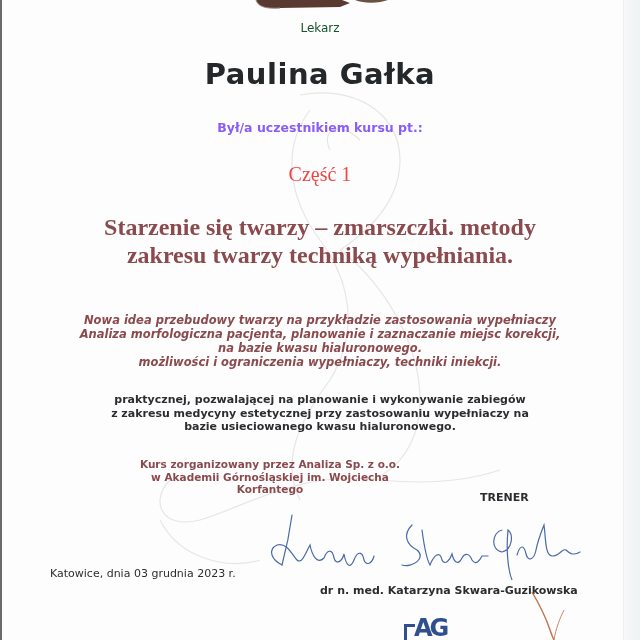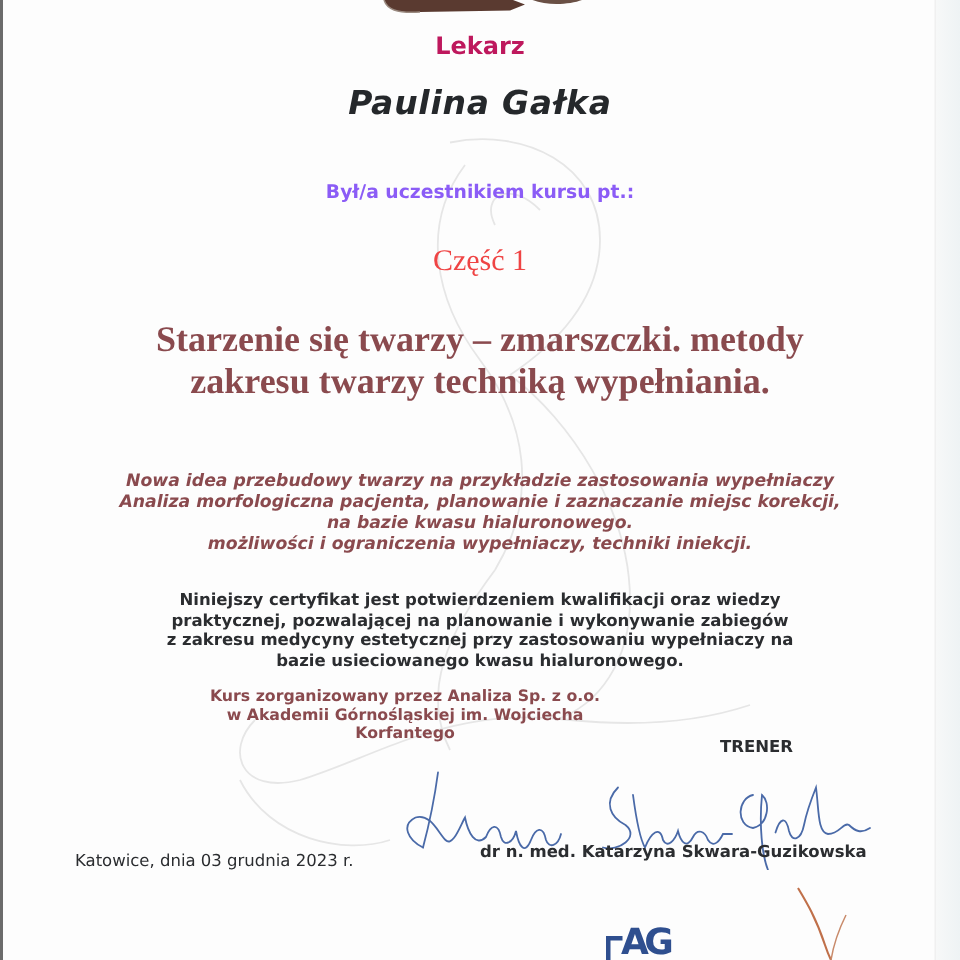--- a/index.html
+++ b/index.html
@@ -47,29 +47,28 @@
       position: absolute;
       left: 0;
       width: 640px;
       text-align: center;
     }
     .sans { font-family: "DejaVu Sans", "Liberation Sans", sans-serif; }
     .serif { font-family: "Liberation Serif", "DejaVu Serif", serif; }
 
     .role {
       top: 21px;
-      font-size: 16px;
-      font-weight: bold;
-      color: #be185d;
+      font-size: 12px;
+      font-weight: normal;
+      color: #14532d;
     }
     .name {
       top: 57px;
-      font-size: 22px;
-      font-weight: bold;
-      font-style: italic;
+      font-size: 29px;
+      font-weight: bold;
       color: #25282b;
       letter-spacing: 0.5px;
     }
     .participant {
       top: 120px;
       font-size: 12.5px;
       font-weight: bold;
       color: #8b5cf6;
     }
     .part {
@@ -125,21 +124,21 @@
     }
     .signature {
       position: absolute;
       left: 262px;
       top: 510px;
       width: 320px;
       height: 70px;
     }
     .trainer-name {
       position: absolute;
-      top: 561px;
+      top: 584px;
       left: 284px;
       font-size: 11px;
       font-weight: bold;
       color: #2b2d30;
       padding-left: 36px;
     }
     .place-date {
       position: absolute;
       top: 567px;
       left: 50px;
@@ -210,21 +209,20 @@
   <div class="text serif course-title">Starzenie się twarzy – zmarszczki. metody zakresu twarzy techniką wypełniania.</div>
 
   <div class="text sans desc">
     <div>Nowa idea przebudowy twarzy na przykładzie zastosowania wypełniaczy</div>
     <div>Analiza morfologiczna pacjenta, planowanie i zaznaczanie miejsc korekcji,</div>
     <div>na bazie kwasu hialuronowego.</div>
     <div>możliwości i ograniczenia wypełniaczy, techniki iniekcji.</div>
   </div>
 
   <div class="text sans statement">
-    <div>Niniejszy certyfikat jest potwierdzeniem kwalifikacji oraz wiedzy</div>
     <div>praktycznej, pozwalającej na planowanie i wykonywanie zabiegów</div>
     <div>z zakresu medycyny estetycznej przy zastosowaniu wypełniaczy na</div>
     <div>bazie usieciowanego kwasu hialuronowego.</div>
   </div>
 
   <div class="text sans organizer">
     <div>Kurs zorganizowany przez Analiza Sp. z o.o.</div>
     <div>w Akademii Górnośląskiej im. Wojciecha Korfantego</div>
   </div>
 

